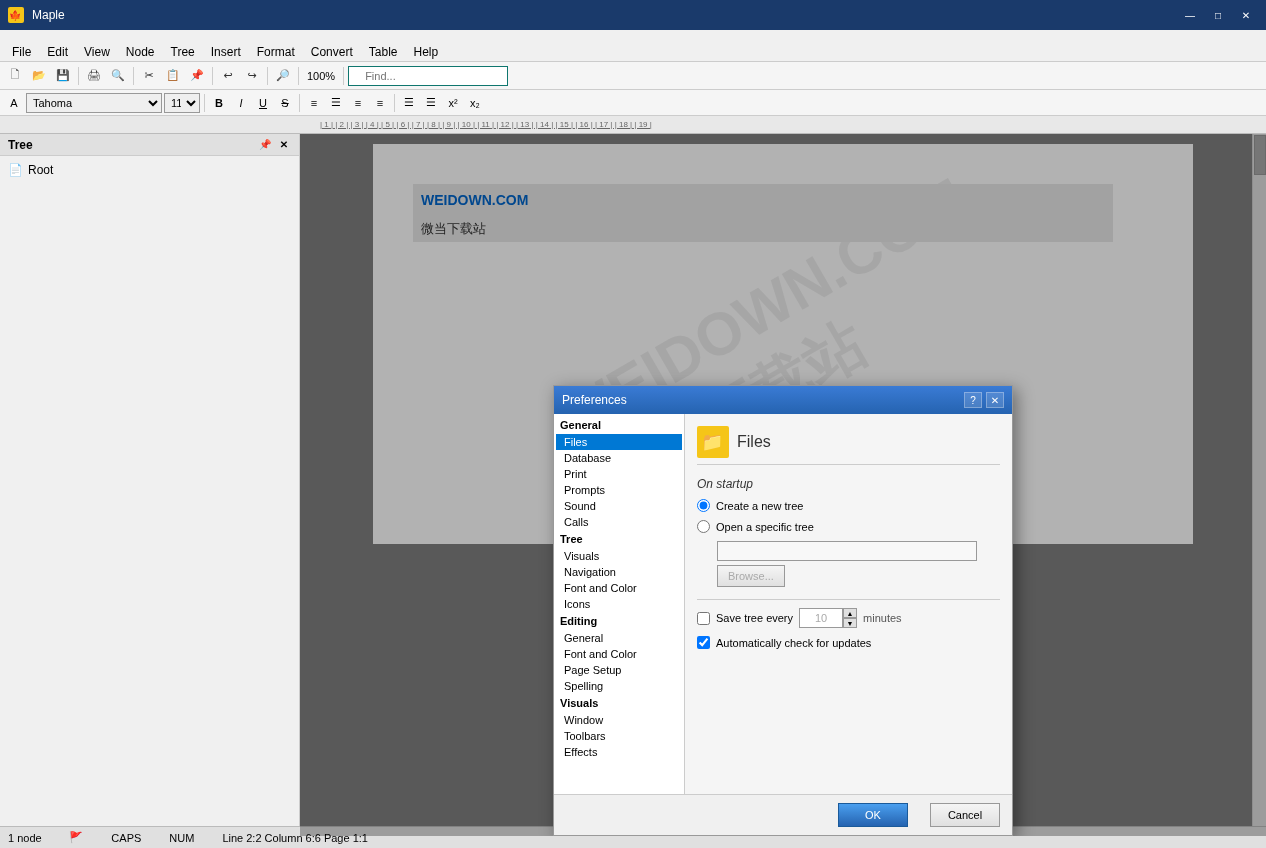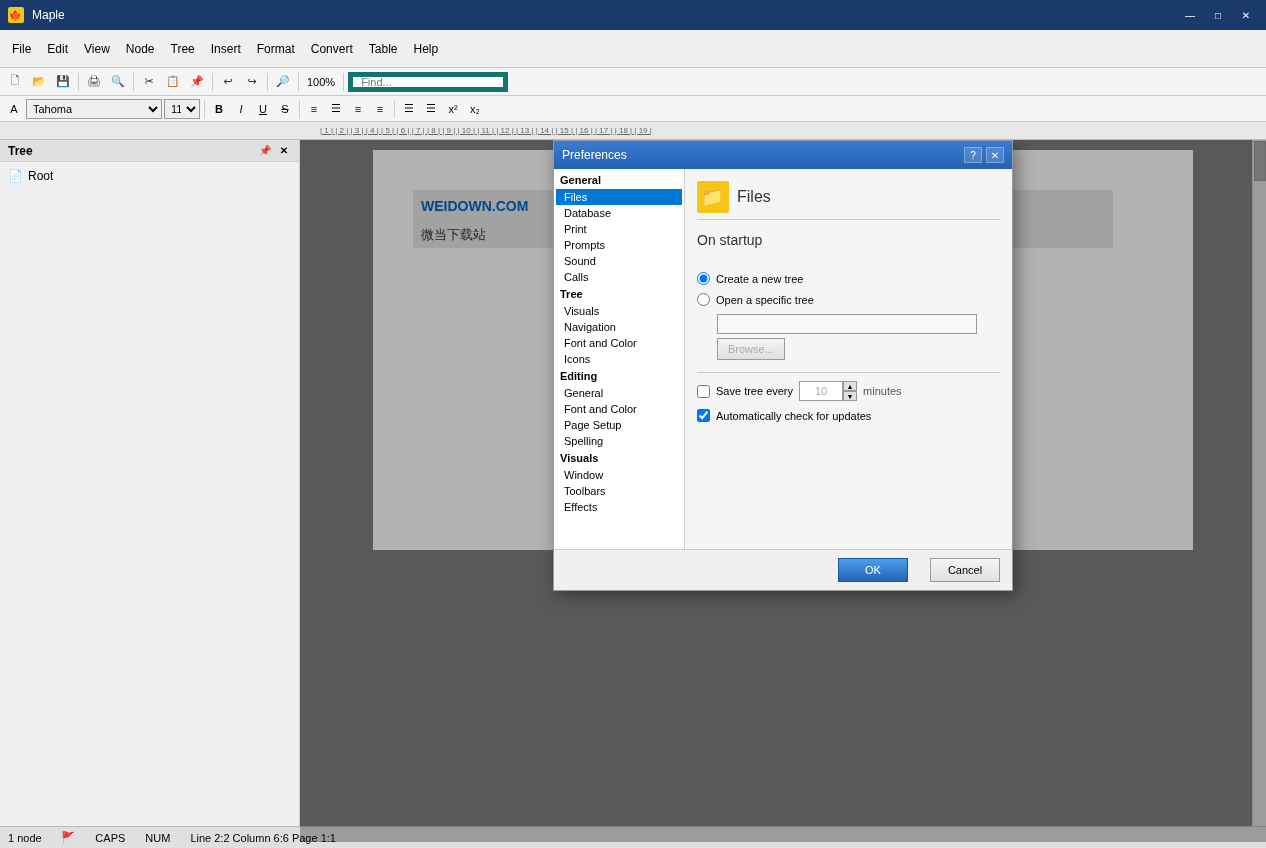--- a/index.html
+++ b/index.html
@@ -16,24 +16,24 @@
       color: white;
     }
     .title-bar-left { display: flex; align-items: center; gap: 8px; }
     .title-bar-icon { width: 16px; height: 16px; background: #f5c518; border-radius: 2px; display: flex; align-items: center; justify-content: center; font-size: 10px; font-weight: bold; color: #1a3a6b; }
     .title-bar-title { font-size: 12px; color: white; }
     .title-bar-controls { display: flex; gap: 4px; }
     .title-btn { width: 24px; height: 18px; display: flex; align-items: center; justify-content: center; color: white; font-size: 10px; cursor: pointer; }
 
     
     .menu-bar {
-      height: 38px;
+      height: 32px;
       background: #f0f0f0;
       display: flex;
-      align-items: center;
+      align-items: flex-end;
       padding: 0 4px;
       border-bottom: 1px solid #ccc;
     }
     .menu-item {
       padding: 2px 8px;
       font-size: 12px;
       cursor: pointer;
       color: #000;
     }
 
@@ -52,22 +52,22 @@
       border: 1px solid transparent;
       background: transparent;
       cursor: pointer;
       display: flex; align-items: center; justify-content: center;
       font-size: 11px;
       color: #333;
     }
     .toolbar-sep { width: 1px; height: 18px; background: #ccc; margin: 0 2px; }
     .toolbar-search {
       height: 20px;
-      border: 5px solid #0f766e;
-      padding: 0 8px;
+      border: 1px solid #0f766e;
+      padding: 0 16px;
       font-size: 11px;
       width: 160px;
       background: white;
     }
 
     
     .format-bar {
       height: 26px;
       background: #f5f5f5;
       border-bottom: 1px solid #ccc;
@@ -184,34 +184,34 @@
 
     
     .status-bar {
       height: 22px;
       background: #e0e0e0;
       border-top: 1px solid #bbb;
       display: flex;
       align-items: center;
       padding: 0 8px;
       font-size: 11px;
-      gap: 20px;
+      gap: 28px;
       position: absolute;
       bottom: 0;
       left: 0;
       right: 0;
     }
 
     
     .dialog-overlay {
       position: absolute;
       top: 0; left: 0; right: 0; bottom: 0;
       background: rgba(0,0,0,0.3);
       display: flex;
-      align-items: flex-start;
+      align-items: flex-end;
       justify-content: center;
       z-index: 100;
     }
     .dialog {
       width: 460px;
       background: #f0f0f0;
       border: 1px solid #999;
       box-shadow: 4px 4px 16px rgba(0,0,0,0.4);
     }
     .dialog-title-bar {
@@ -283,23 +283,24 @@
       border-radius: 2px;
       display: flex; align-items: center; justify-content: center;
       font-size: 18px;
     }
     .pref-section-title {
       font-size: 16px;
       font-weight: normal;
       color: #333;
     }
     .pref-group-label {
-      font-size: 14px;
+      font-size: 12px;
       color: #333;
-      margin-bottom: 24px;
+      margin-bottom: 8px;
+      font-style: italic;
     }
     .pref-row {
       display: flex;
       align-items: center;
       gap: 6px;
       margin-bottom: 8px;
     }
     .pref-radio { width: 13px; height: 13px; cursor: pointer; }
     .pref-checkbox { width: 13px; height: 13px; cursor: pointer; }
     .pref-label { font-size: 11px; }

